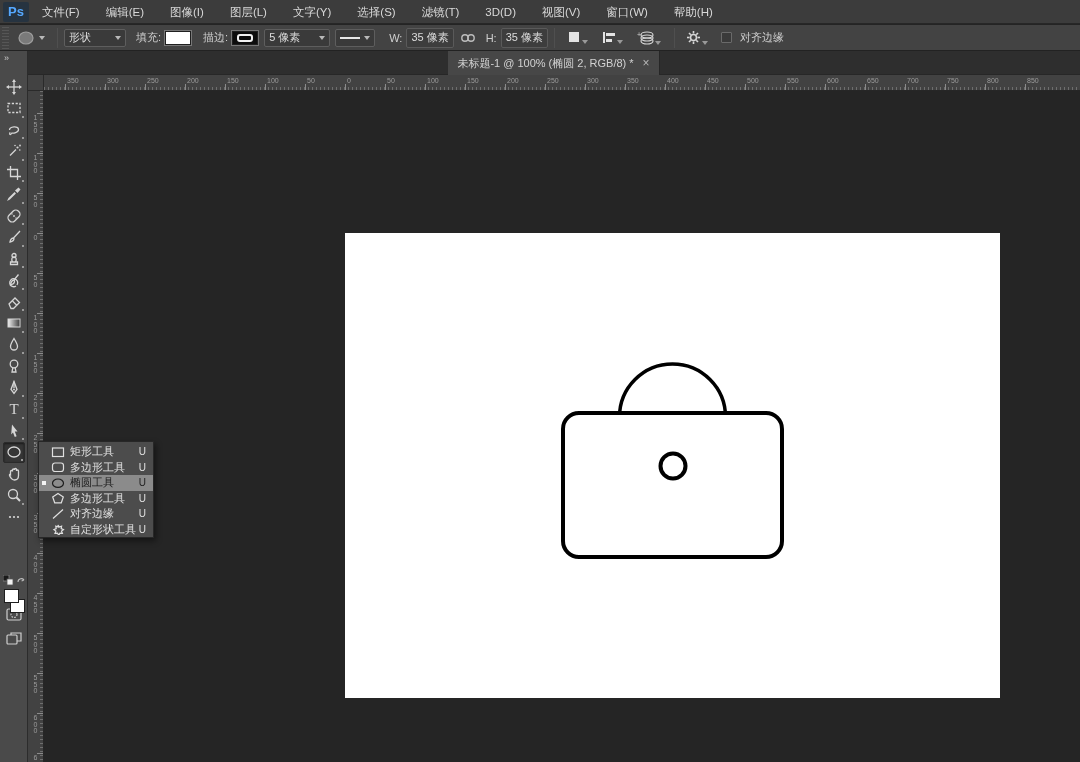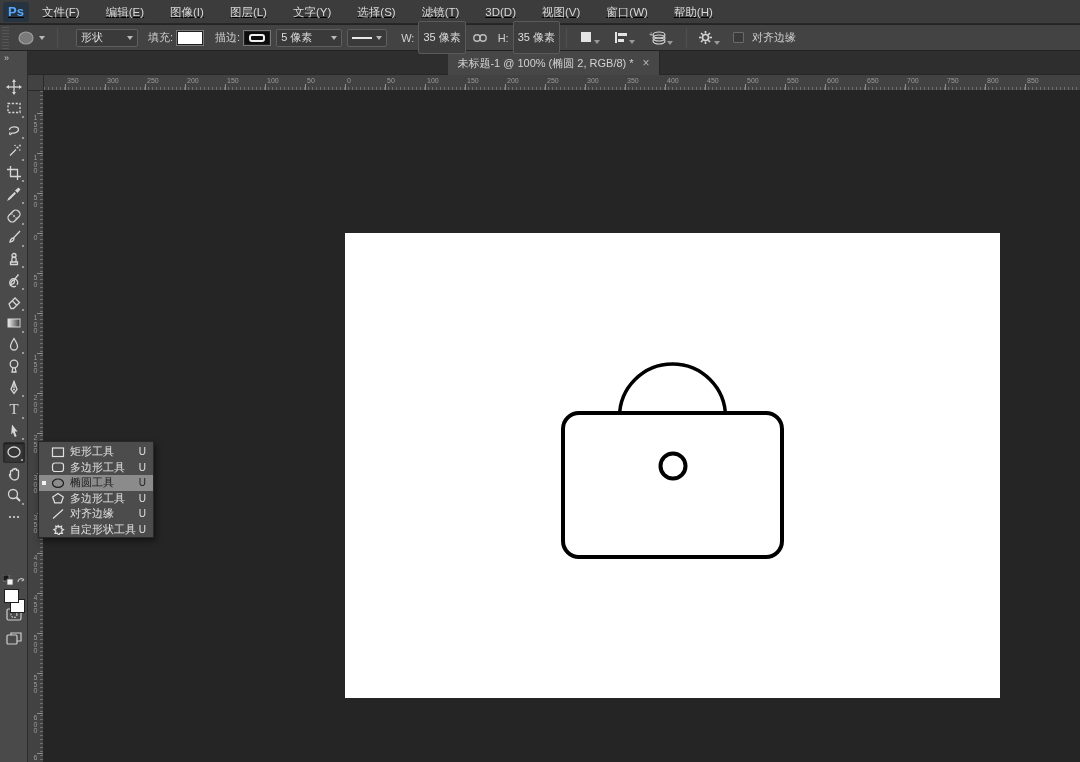--- a/index.html
+++ b/index.html
@@ -1,37 +1,37 @@
 <!DOCTYPE html>
 <html><head>
 <meta charset="utf-8">
 <style>
   * { margin:0; padding:0; box-sizing:border-box; }
   html,body { width:1080px; height:762px; overflow:hidden; background:#242424;
     font-family:"Liberation Sans", sans-serif; -webkit-font-smoothing:antialiased; }
 
   
   #menubar { position:absolute; left:0; top:0; width:1080px; height:24px;
-    background:#3c3c3c; border-bottom:1px solid #272727; display:flex; align-items:center; z-index:30;text-decoration:underline; }
+    background:#3c3c3c; border-bottom:1px solid #272727; display:flex; align-items:center; z-index:30; }
   #ps-logo { width:26px; height:20px; margin-left:3px; background:#263340; color:#55a8ff;
     font-weight:bold; font-size:13px; display:flex; align-items:center; justify-content:center; border-radius:2px; }
   .menu-item { color:#d8d8d8; font-size:11.5px; padding:0 13px; height:24px; line-height:24px; cursor:default; }
 
   
   #optionsbar { position:absolute; left:0; top:25px; width:1080px; height:26px;
     background:#434343; border-bottom:1px solid #222; display:flex; align-items:center; z-index:30; }
   .grip { width:7px; height:22px; margin:0 2px;
     background:repeating-linear-gradient(180deg,#565656 0 1px,transparent 1px 3px); }
   .opt-sep { width:1px; height:20px; background:#353535; border-right:1px solid #4f4f4f; margin:0 6px; }
   .opt-label { color:#cfcfcf; font-size:11px; margin:0 4px; white-space:nowrap; }
   .chev { width:0; height:0; border-left:3.5px solid transparent; border-right:3.5px solid transparent;
     border-top:4px solid #b9b9b9; margin-left:4px; }
   .select-box { display:flex; align-items:center; background:#3a3a3a; border:1px solid #5e5e5e;
-    border-radius:2px; height:18px; padding:0 4px; color:#dcdcdc; font-size:11px;margin-left:12px; }
-  .value-box { background:#3d3d3d; border:1px solid #5a5a5a; border-radius:2px; height:33px;
+    border-radius:2px; height:18px; padding:0 4px; color:#dcdcdc; font-size:11px; }
+  .value-box { background:#3d3d3d; border:1px solid #5a5a5a; border-radius:2px; height:20px;
     padding:0 4px; color:#dcdcdc; font-size:11px; display:flex; align-items:center; }
   .swatch { width:26px; height:14px; border:1px solid #1f1f1f; outline:1px solid #777; }
   #fill-swatch { background:#ffffff; }
   #stroke-swatch { background:#0d0d0d; display:flex; align-items:center; justify-content:center; }
   #stroke-swatch .inner { width:16px; height:8px; border:2px solid #f2f2f2; border-radius:3px; }
   .mini-icon { display:flex; align-items:flex-end; }
   #checkbox { width:11px; height:11px; background:#3a3a3a; border:1px solid #6a6a6a; border-radius:1px; margin:0 4px 0 8px; }
 
   
   #tabstrip { position:absolute; left:28px; top:51px; width:1052px; height:24px; background:#2e2e2e;

